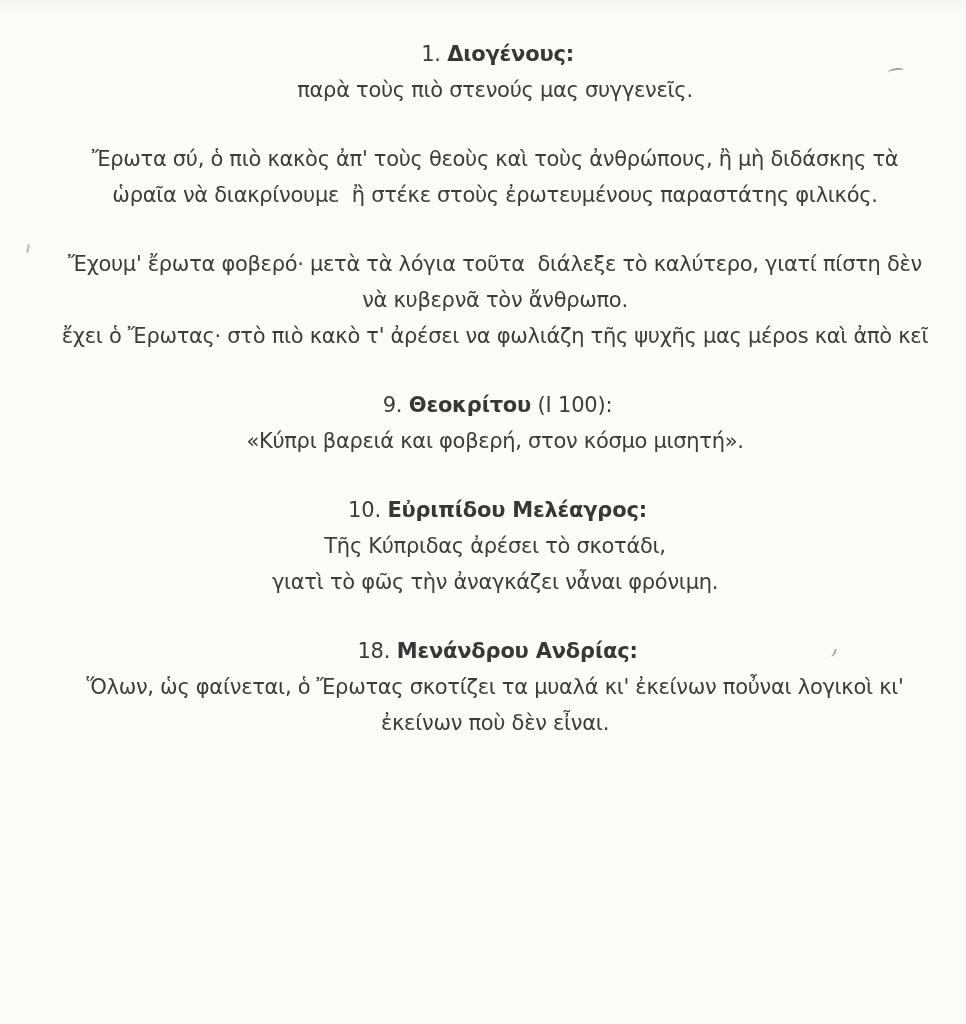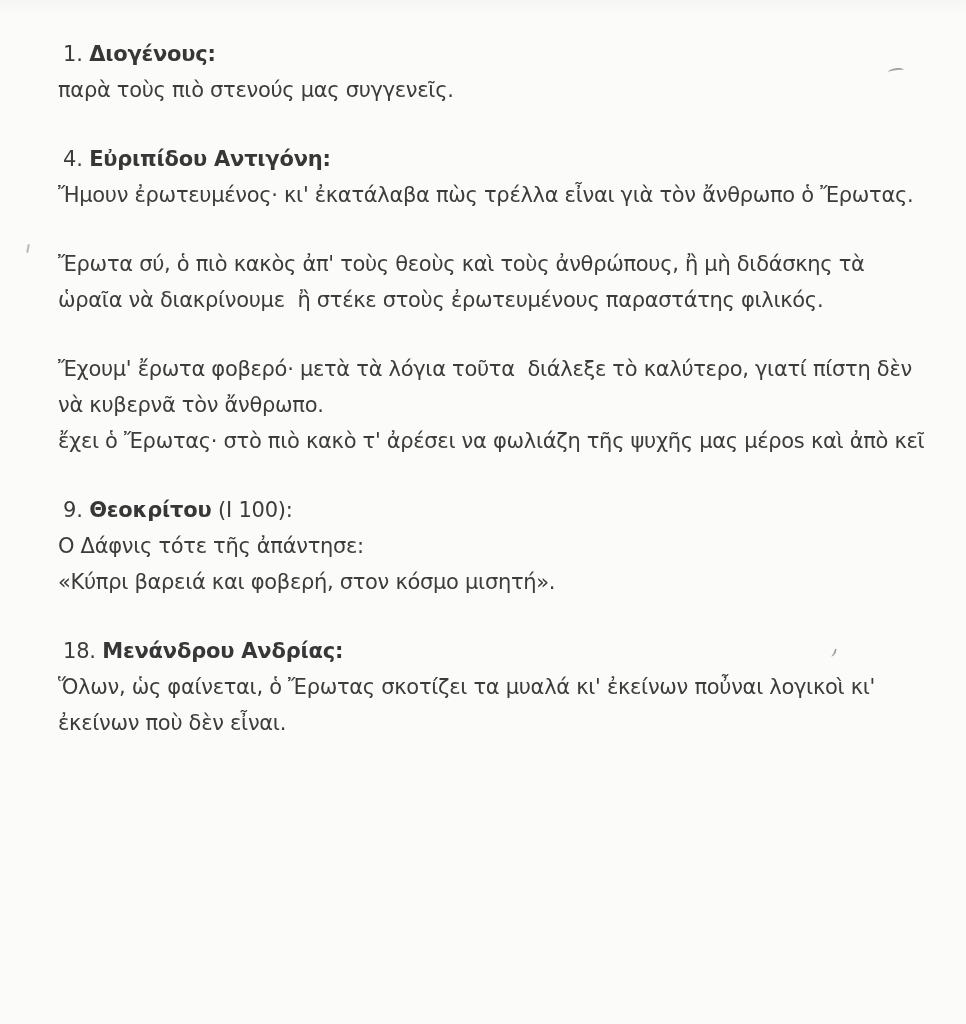--- a/index.html
+++ b/index.html
@@ -13,20 +13,21 @@
     background: #fbfbf9;
   }
   .page {
     position: relative;
     width: 966px;
     height: 764px;
     background:
       linear-gradient(180deg, #f6f6f4 0px, #fbfbf9 14px, #fbfbf9 1006px, #f7f7f5 1024px);
     font-family: "DejaVu Sans", sans-serif;
     color: #3c3c3c;
+    text-align: center;
   }
   .content {
     position: absolute;
     top: 36px;
     left: 58px;
     right: 34px;
   }
   .section {
     margin: 0 0 33px 0;
   }
@@ -90,42 +91,42 @@
 <body>
 
 <div class="page">
   <div class="content">
 
     <div class="section">
       <div class="heading"><span class="num">1.</span> <span class="name">Διογένους:</span><span class="suffix"></span></div>
       <div class="line">παρὰ τοὺς πιὸ στενούς μας συγγενεῖς.</div>
     </div>
 
-    <div class="section">
-      <div class="heading"><span class="num">4.</span> <span class="name">Εὐριπίδου Αντιγόνη:</span><span class="suffix"></span></div>
-      <div class="line">Ἤμουν ἐρωτευμένος· κι' ἐκατάλαβα πὼς τρέλλα εἶναι γιὰ τὸν ἄνθρωπο ὁ Ἔρωτας.</div>
-    </div>
 
     <div class="section">
       <div class="line">Ἔρωτα σύ, ὁ πιὸ κακὸς ἀπ' τοὺς θεοὺς καὶ τοὺς ἀνθρώπους, ἢ μὴ διδάσκης τὰ</div>
       <div class="line">ὡραῖα νὰ διακρίνουμε  ἢ στέκε στοὺς ἐρωτευμένους παραστάτης φιλικός.</div>
     </div>
 
     <div class="section">
       <div class="line">Ἔχουμ' ἔρωτα φοβερό· μετὰ τὰ λόγια τοῦτα  διάλεξε τὸ καλύτερο, γιατί πίστη δὲν</div>
       <div class="line">νὰ κυβερνᾶ τὸν ἄνθρωπο.</div>
       <div class="line">ἔχει ὁ Ἔρωτας· στὸ πιὸ κακὸ τ' ἀρέσει να φωλιάζη τῆς ψυχῆς μας μέρos καὶ ἀπὸ κεῖ</div>
     </div>
 
     <div class="section">
       <div class="heading"><span class="num">9.</span> <span class="name">Θεοκρίτου</span><span class="suffix"> (I 100):</span></div>
-      <div class="line">Ο Δάφνις τότε τῆς ἀπάντησε:</div>
       <div class="line">«Κύπρι βαρειά και φοβερή, στον κόσμο μισητή».</div>
     </div>
 
+    <div class="section">
+      <div class="heading"><span class="num">10.</span> <span class="name">Εὐριπίδου Μελέαγρος:</span><span class="suffix"></span></div>
+      <div class="line">Τῆς Κύπριδας ἀρέσει τὸ σκοτάδι,</div>
+      <div class="line">γιατὶ τὸ φῶς τὴν ἀναγκάζει νἆναι φρόνιμη.</div>
+    </div>
 
     <div class="section">
       <div class="heading"><span class="num">18.</span> <span class="name">Μενάνδρου Ανδρίας:</span><span class="suffix"></span></div>
       <div class="line">Ὅλων, ὡς φαίνεται, ὁ Ἔρωτας σκοτίζει τα μυαλά κι' ἐκείνων ποὖναι λογικοὶ κι'</div>
       <div class="line">ἐκείνων ποὺ δὲν εἶναι.</div>
     </div>
 
   </div>
 
   <div class="artifact artifact-tilde"></div>

